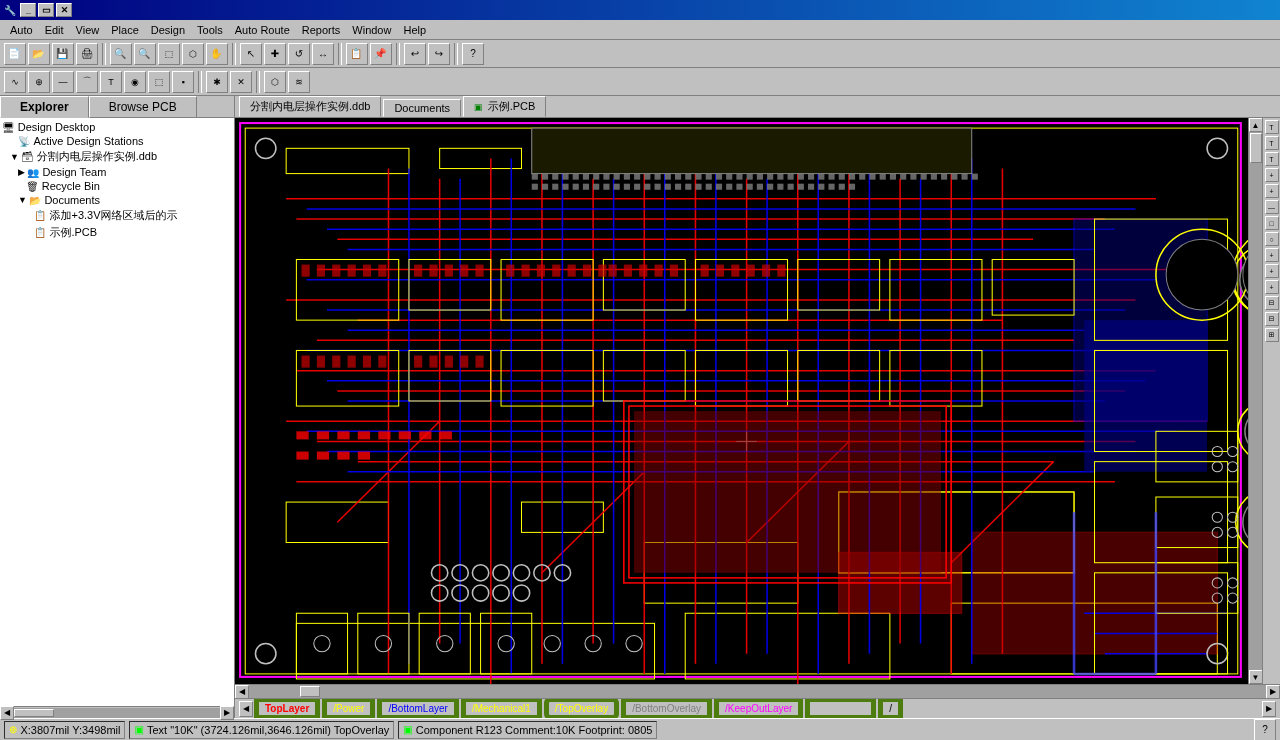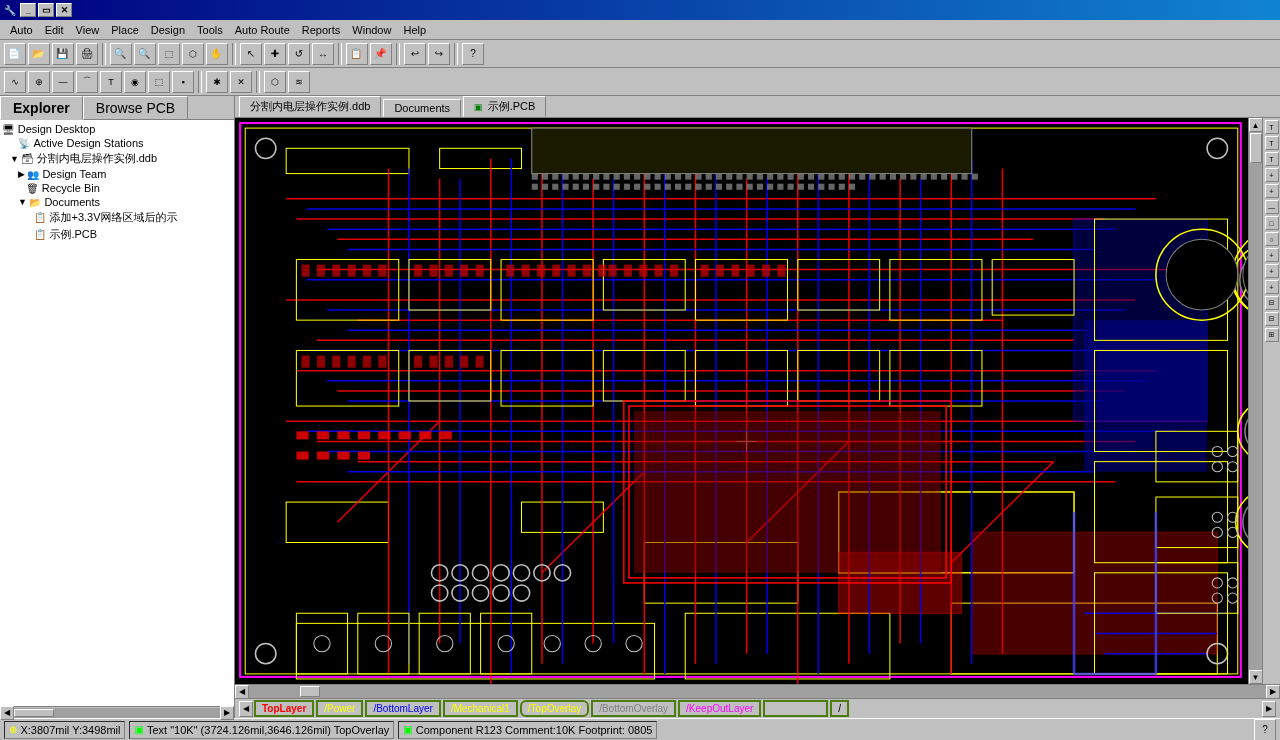--- a/index.html
+++ b/index.html
@@ -84,22 +84,22 @@
       border-right: 1px solid #808080;
       display: flex;
       flex-direction: column;
     }
     #panel-tabs {
       display: flex;
       background: #c0c0c0;
       border-bottom: 1px solid #808080;
     }
     .panel-tab {
-      padding: 3px 12px;
-      font-size: 14px;
+      padding: 3px 19px;
+      font-size: 12px;
       cursor: pointer;
       border: 1px solid;
       border-color: #fff #808080 #808080 #fff;
       background: #c0c0c0;
       margin-bottom: -1px;
     }
     .panel-tab.active {
       background: #c0c0c0;
       border-bottom-color: #c0c0c0;
       font-weight: bold;
@@ -216,21 +216,21 @@
       width: 14px; height: 16px;
       background: #c0c0c0;
       border: 1px solid; border-color: #fff #808080 #808080 #fff;
       display: flex; align-items: center; justify-content: center;
       cursor: pointer; font-size: 8px;
     }
     .layer-tab {
       padding: 1px 6px;
       font-size: 10px;
       cursor: pointer;
-      border: 2px solid #4d7c0f;
+      border: 5px solid #4d7c0f;
       background: #c0c0c0;
       margin: 0 1px;
       white-space: nowrap;
     }
     .layer-tab.active { font-weight: bold; }
     #layer-tabs-scroll { display: flex; align-items: center; overflow: hidden; flex: 1; }
 
     
     #status-bar {
       height: 22px;

